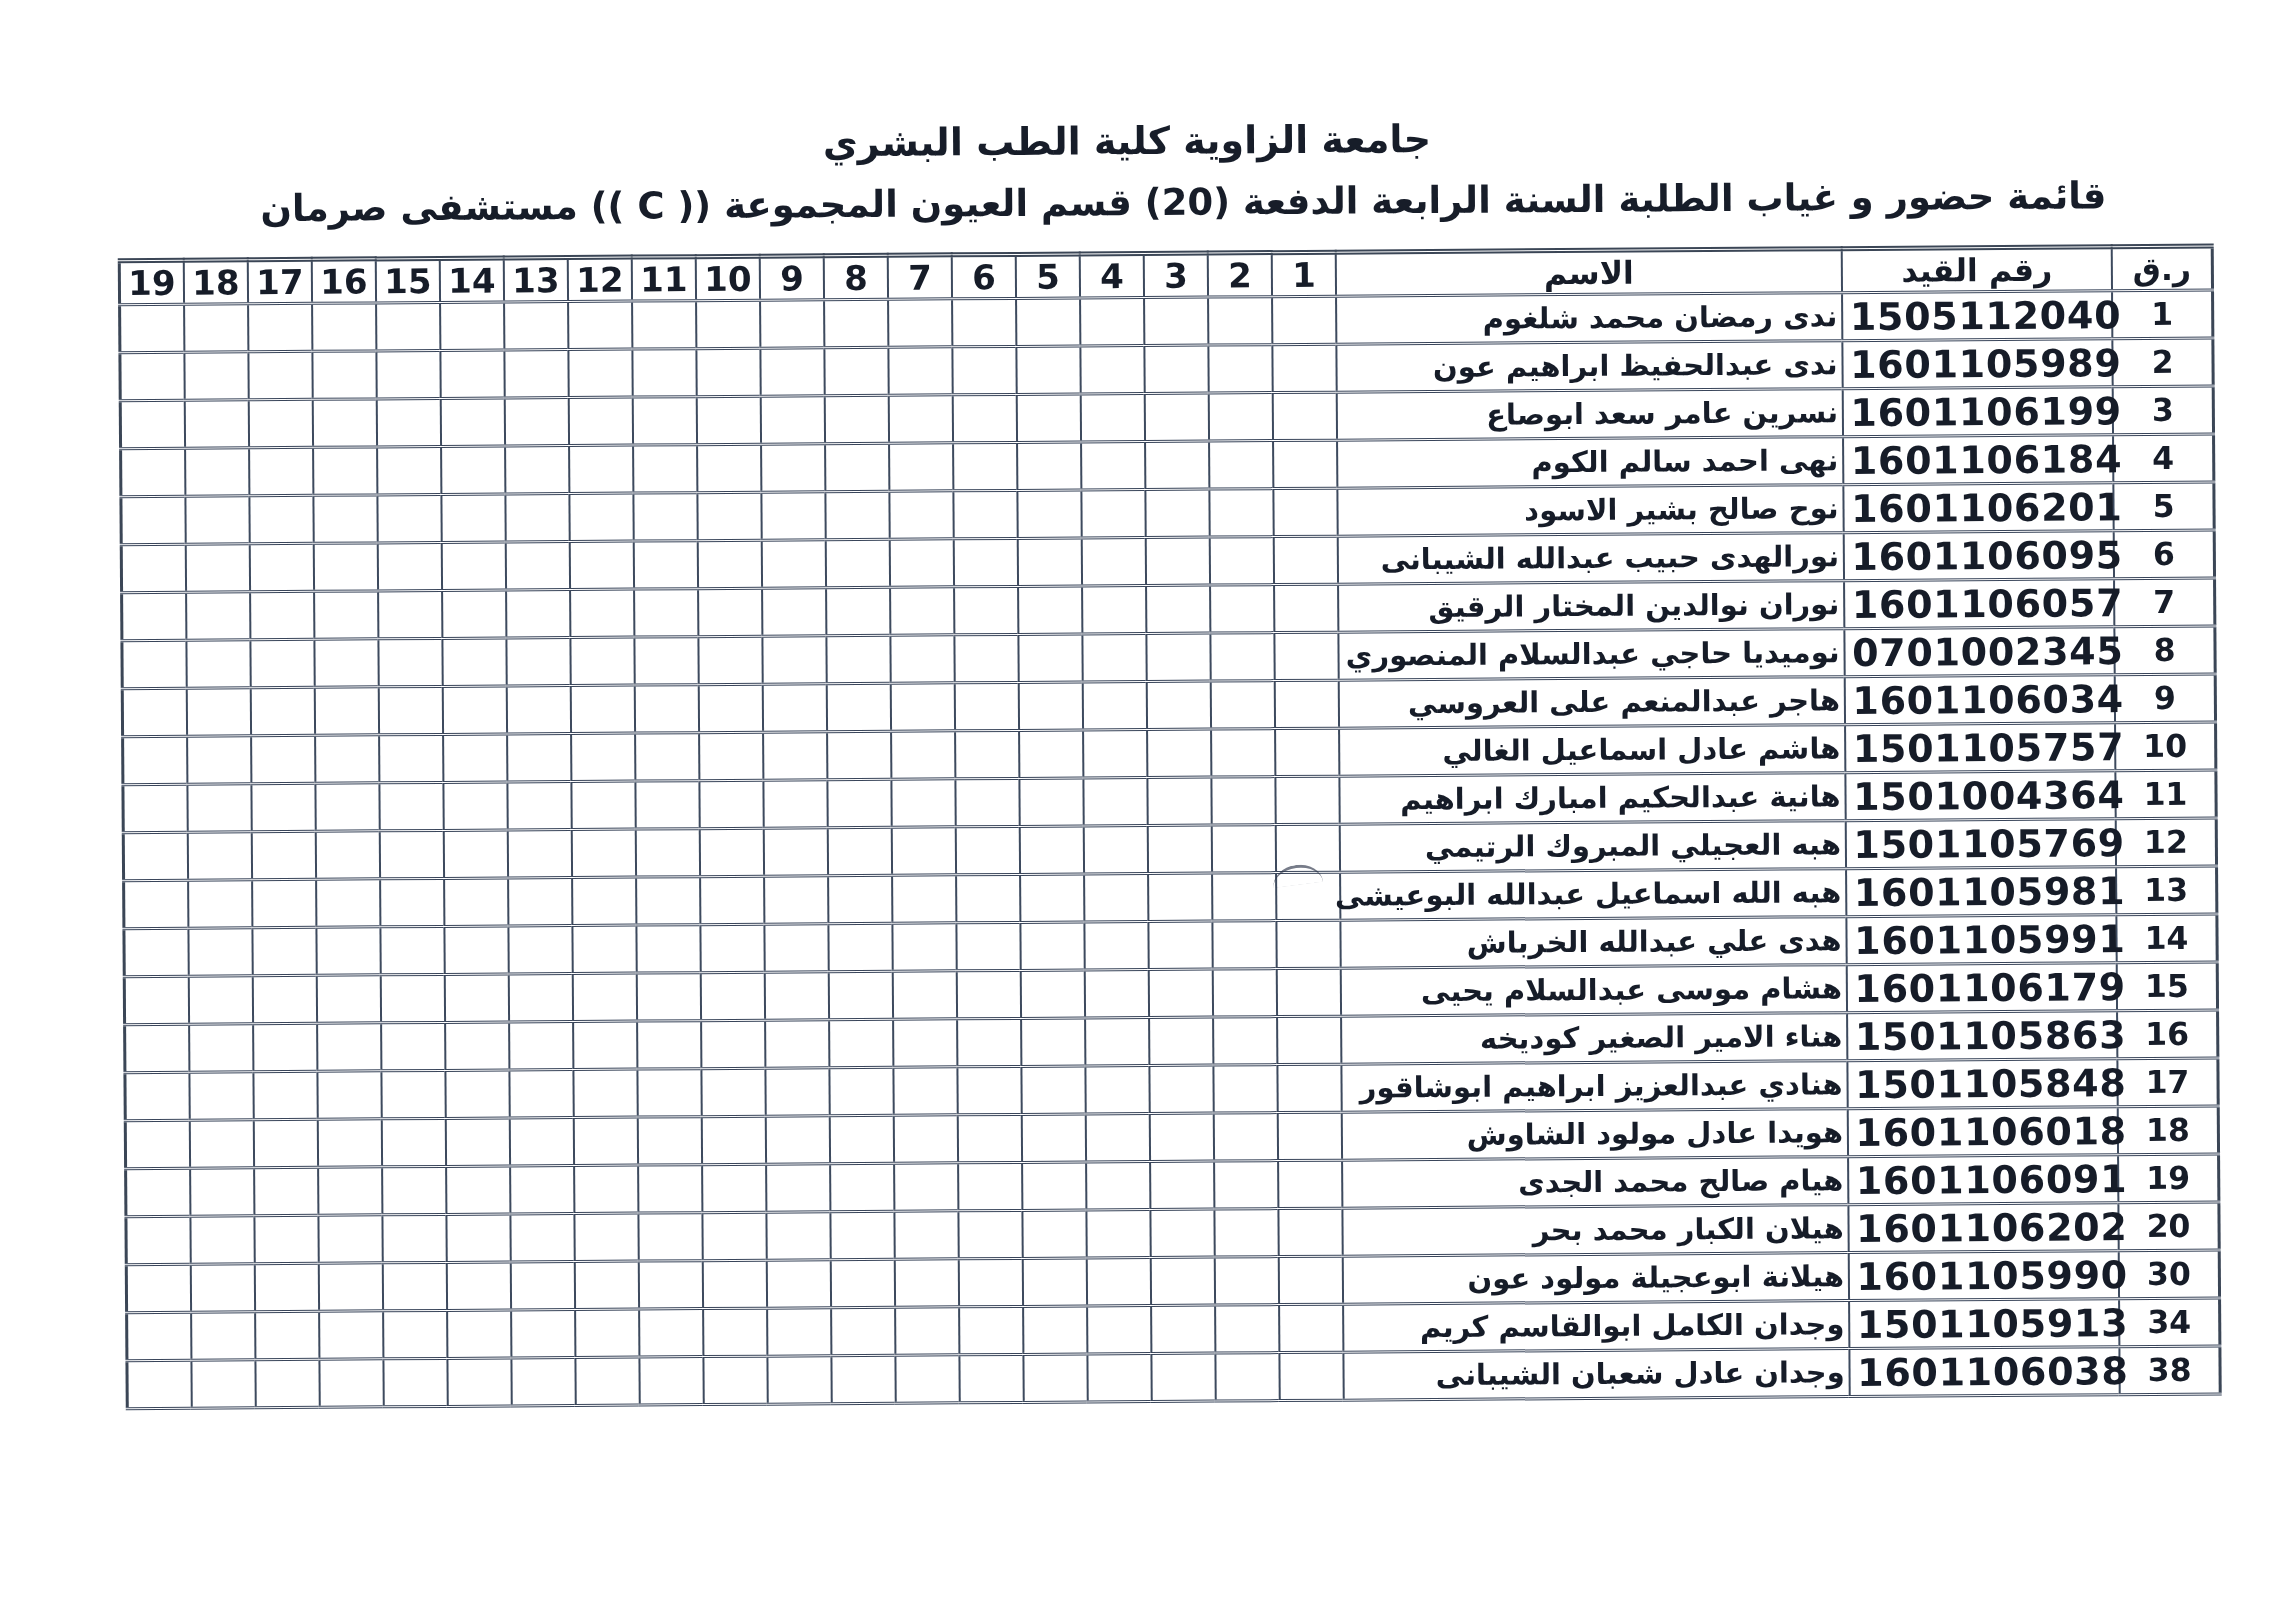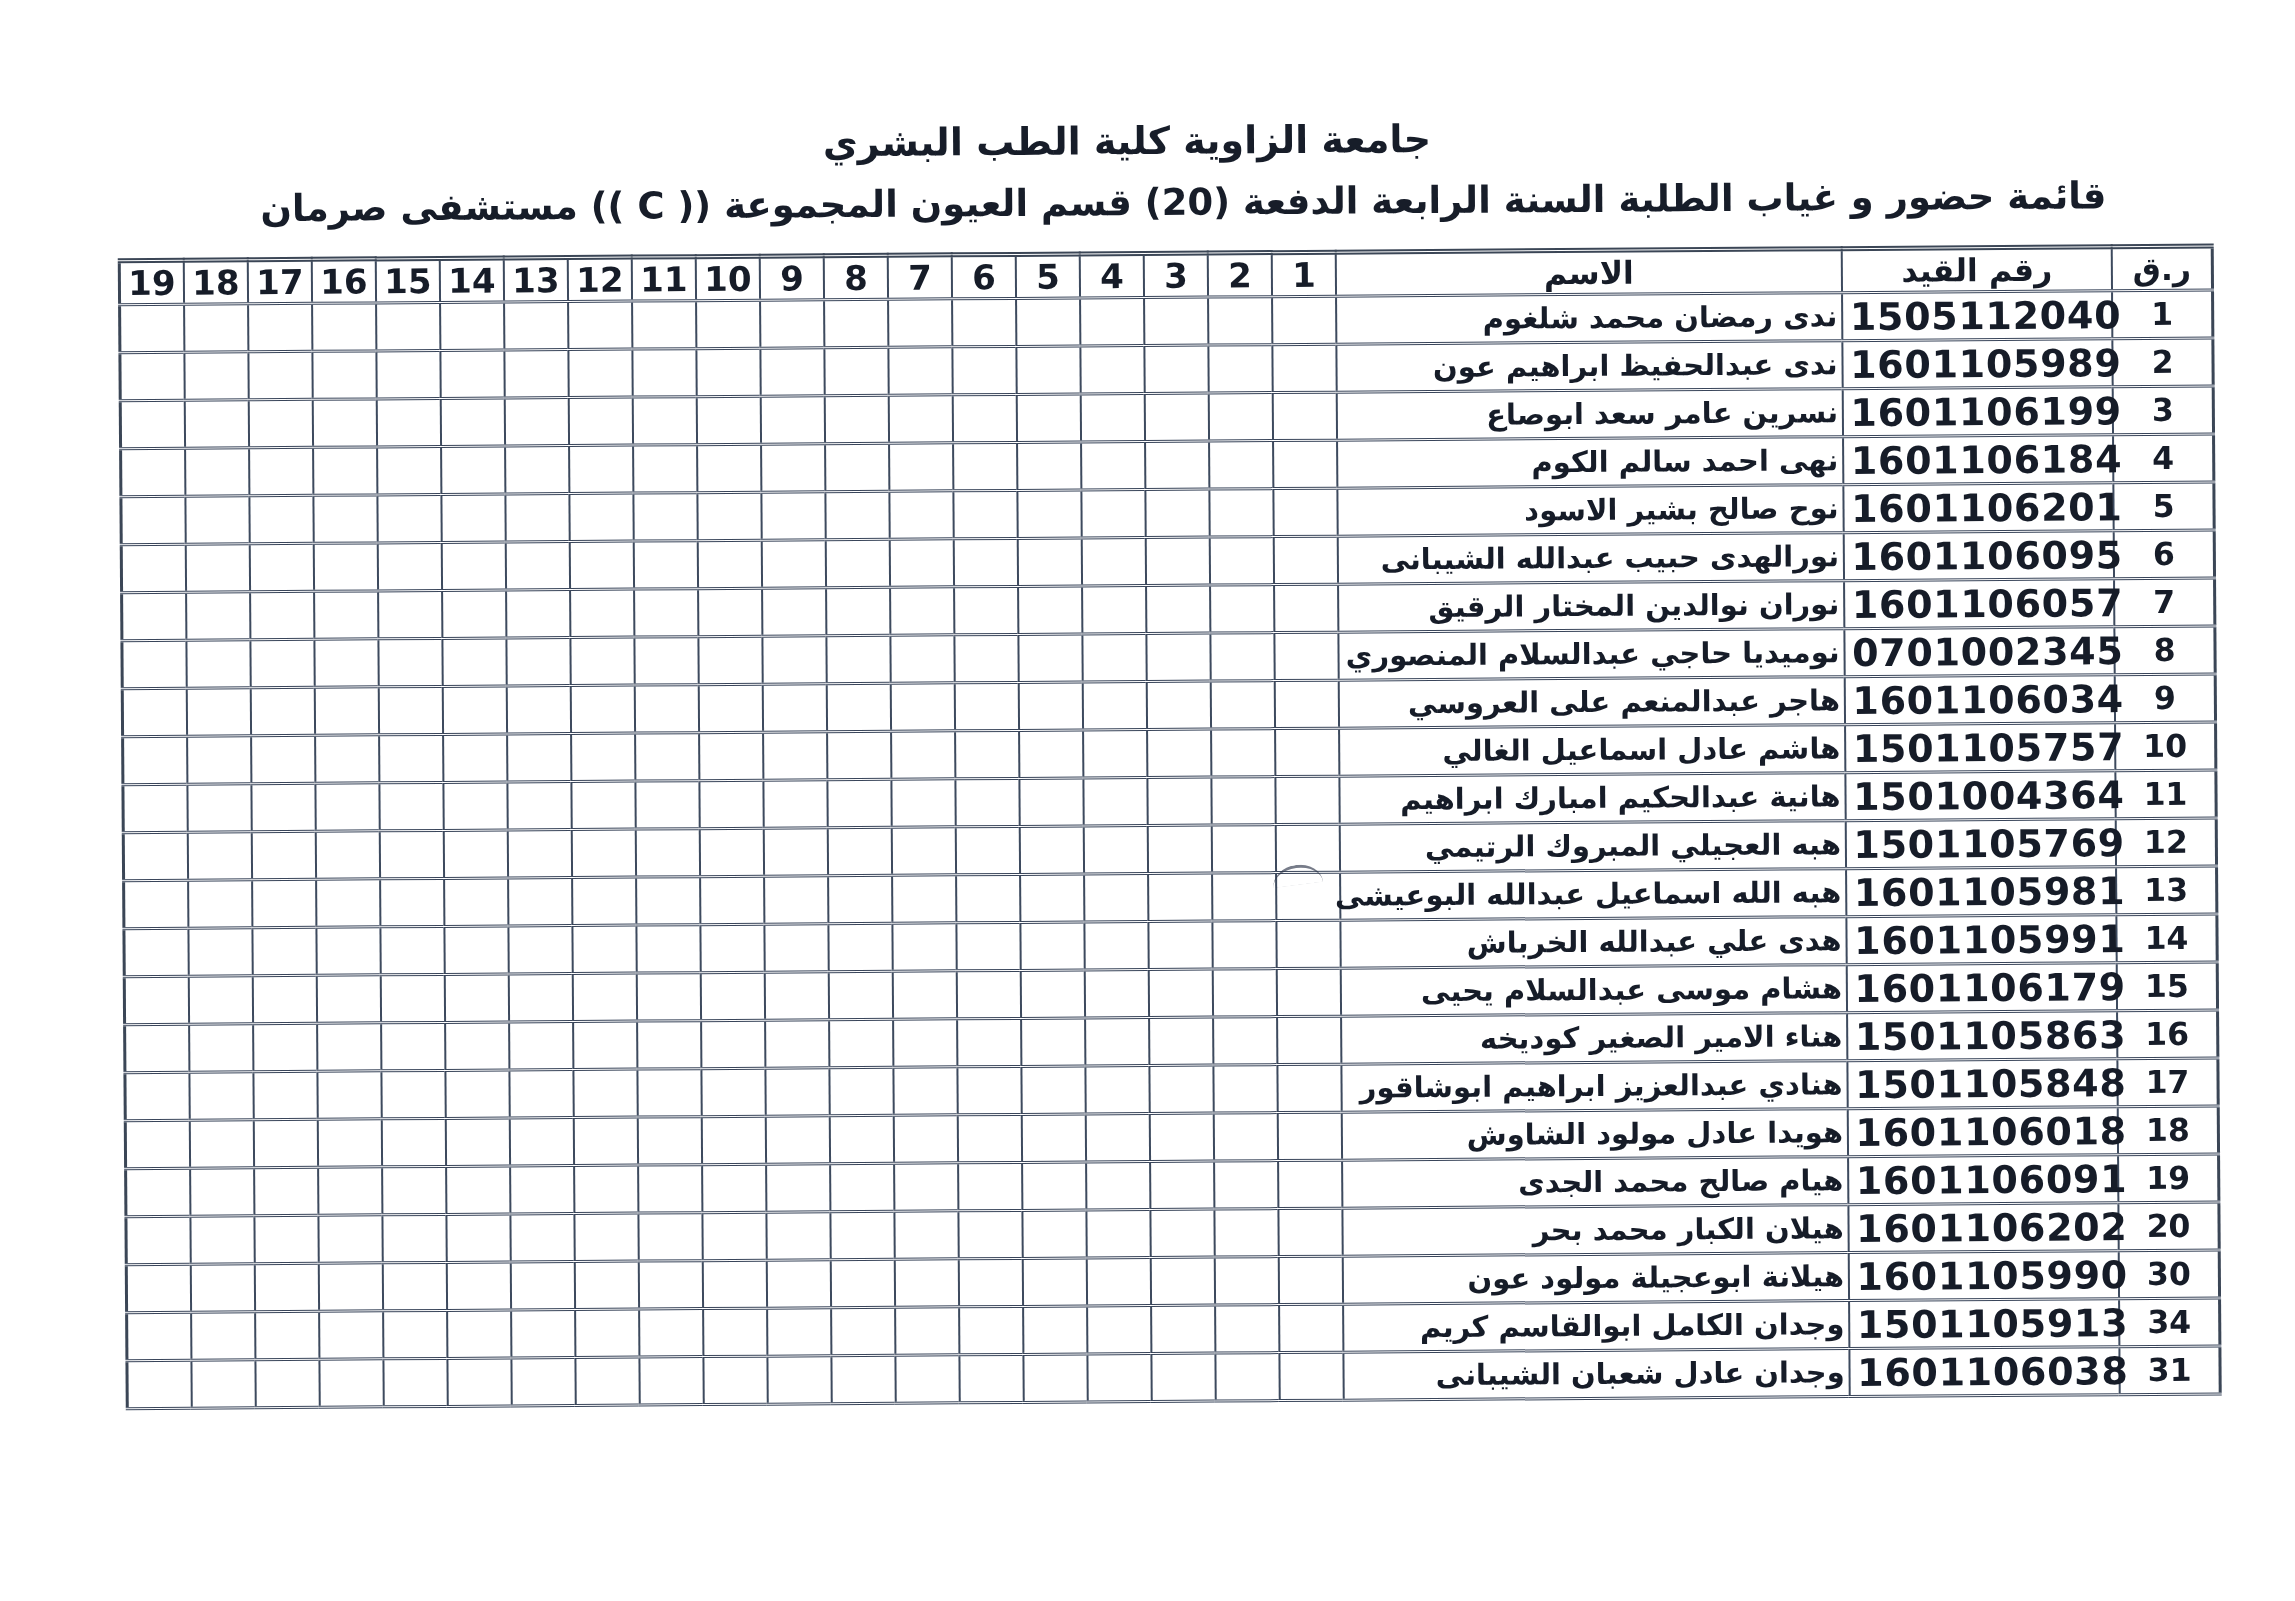--- a/index.html
+++ b/index.html
@@ -665,21 +665,21 @@
           <td class="c-day"></td>
           <td class="c-day"></td>
           <td class="c-day"></td>
           <td class="c-day"></td>
           <td class="c-day"></td>
           <td class="c-day"></td>
           <td class="c-day"></td>
           <td class="c-day"></td>
         </tr>
         <tr>
-          <td class="c-no">31</td>
+          <td class="c-no">38</td>
           <td class="c-reg">1601106038</td>
           <td class="c-name">وجدان عادل شعبان  الشيبانى</td>
           <td class="c-day"></td>
           <td class="c-day"></td>
           <td class="c-day"></td>
           <td class="c-day"></td>
           <td class="c-day"></td>
           <td class="c-day"></td>
           <td class="c-day"></td>
           <td class="c-day"></td>

